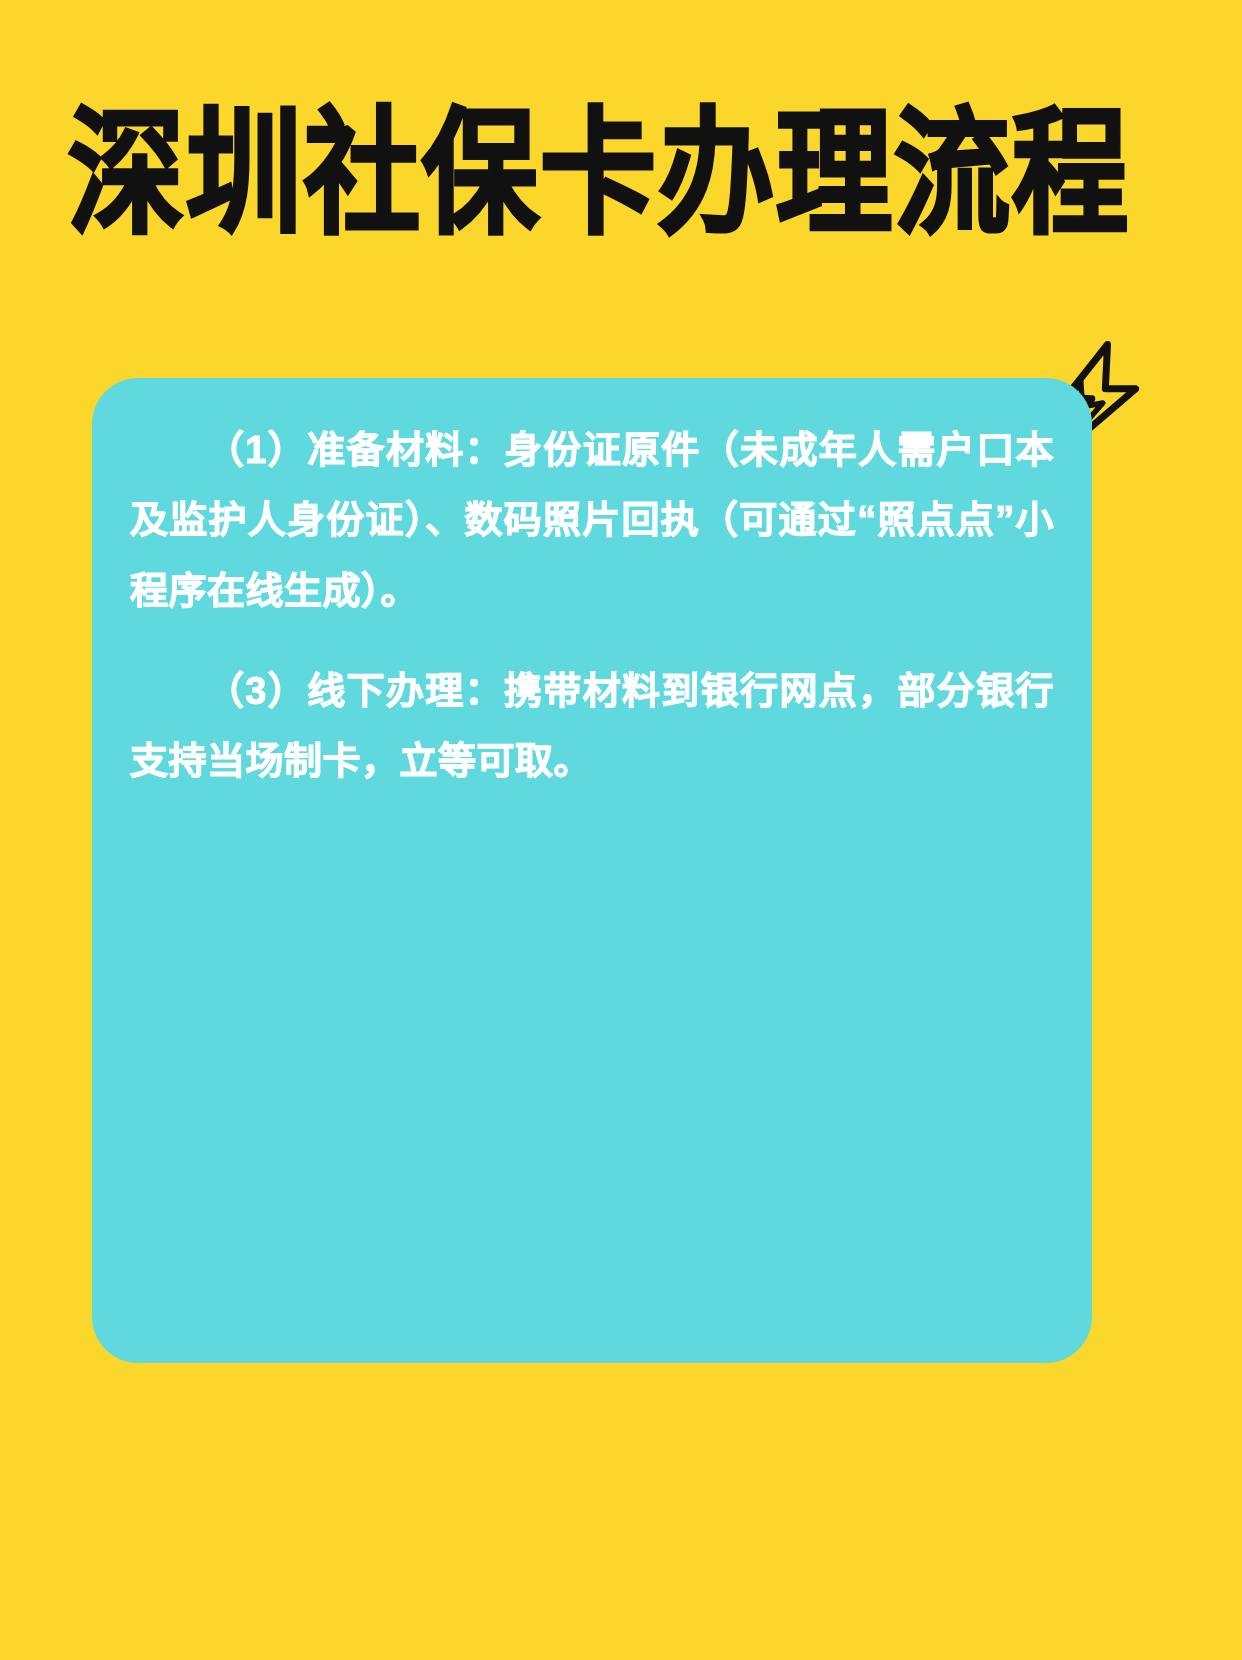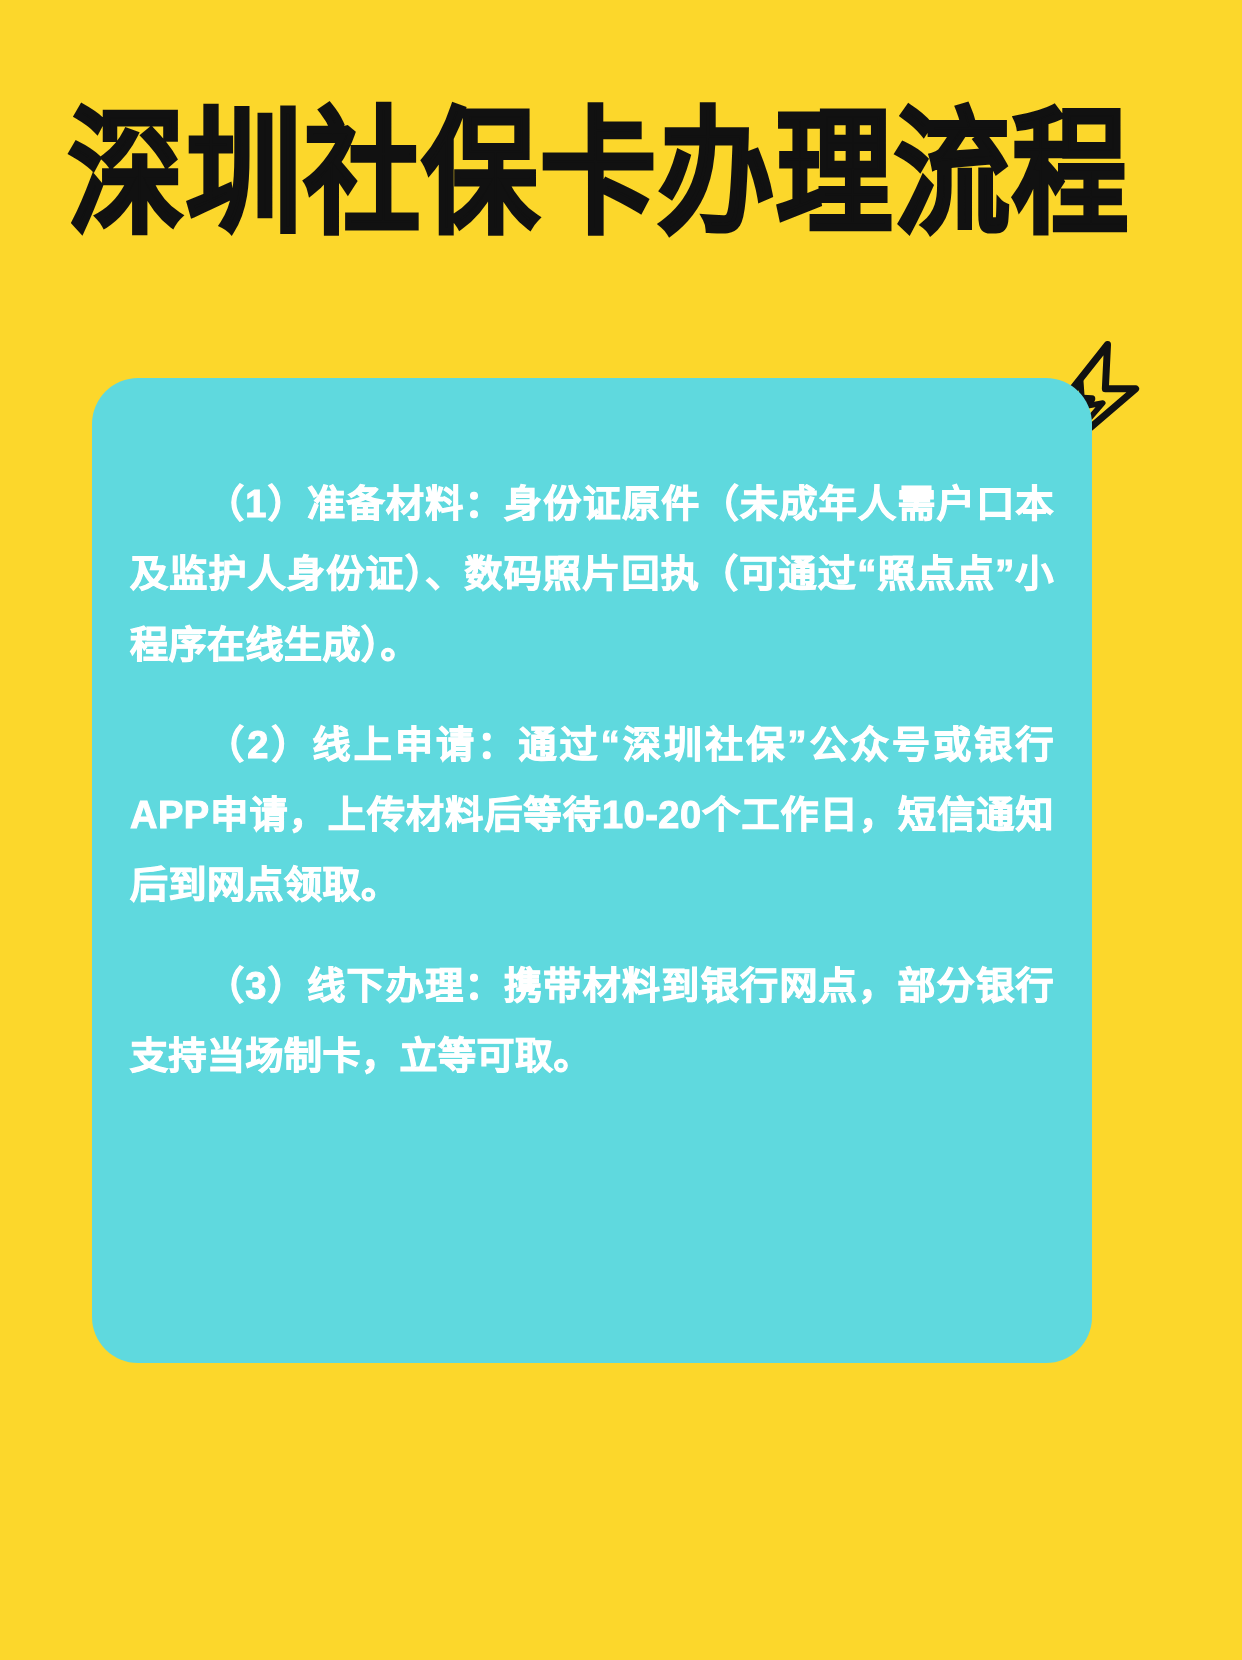--- a/index.html
+++ b/index.html
@@ -38,21 +38,21 @@
   }
   .card {
     position: absolute;
     left: 92px;
     top: 378px;
     width: 1000px;
     height: 985px;
     background: #5FD9DE;
     border-radius: 46px;
     box-sizing: border-box;
-    padding: 91px 30px 40px 30px;
+    padding: 37px 30px 40px 30px;
   }
   .card-inner {
     width: 100%;
   }
   .para {
     color: #FFFFFF;
     font-size: 38px;
     font-weight: 800;
     line-height: 1.85;
     letter-spacing: 0.5px;
@@ -83,18 +83,17 @@
   <div class="bolt">
     <svg viewBox="0 0 120 120" width="120" height="120" aria-hidden="true">
       <path d="M52 6 L18 64 L44 62 L26 114 L86 46 L56 50 Z" fill="none" stroke="#111111" stroke-width="7" stroke-linejoin="round" stroke-linecap="round" transform="translate(14,-2) rotate(8 52 60)"></path>
       <path d="M60 34 L38 72 L56 70 L44 104 L84 58 L62 62 Z" fill="#FCD72B" stroke="#111111" stroke-width="6" stroke-linejoin="round" stroke-linecap="round" transform="translate(-14,6) scale(0.92) translate(6,4)"></path>
     </svg>
   </div>
 
   <div class="card">
     <div class="card-inner">
       <p class="para">（1）准备材料：身份证原件（未成年人需户口本及监护人身份证）、数码照片回执（可通过“照点点”小程序在线生成）。</p>
-      <p class="para">（2）线上申请：通过“深圳社保”公众号或银行APP申请，上传材料后等待10-20个工作日，短信通知后到网点领取。</p>
       <p class="para">（3）线下办理：携带材料到银行网点，部分银行支持当场制卡，立等可取。</p>
     </div>
   </div>
 
 </div>
 
 </body></html>

